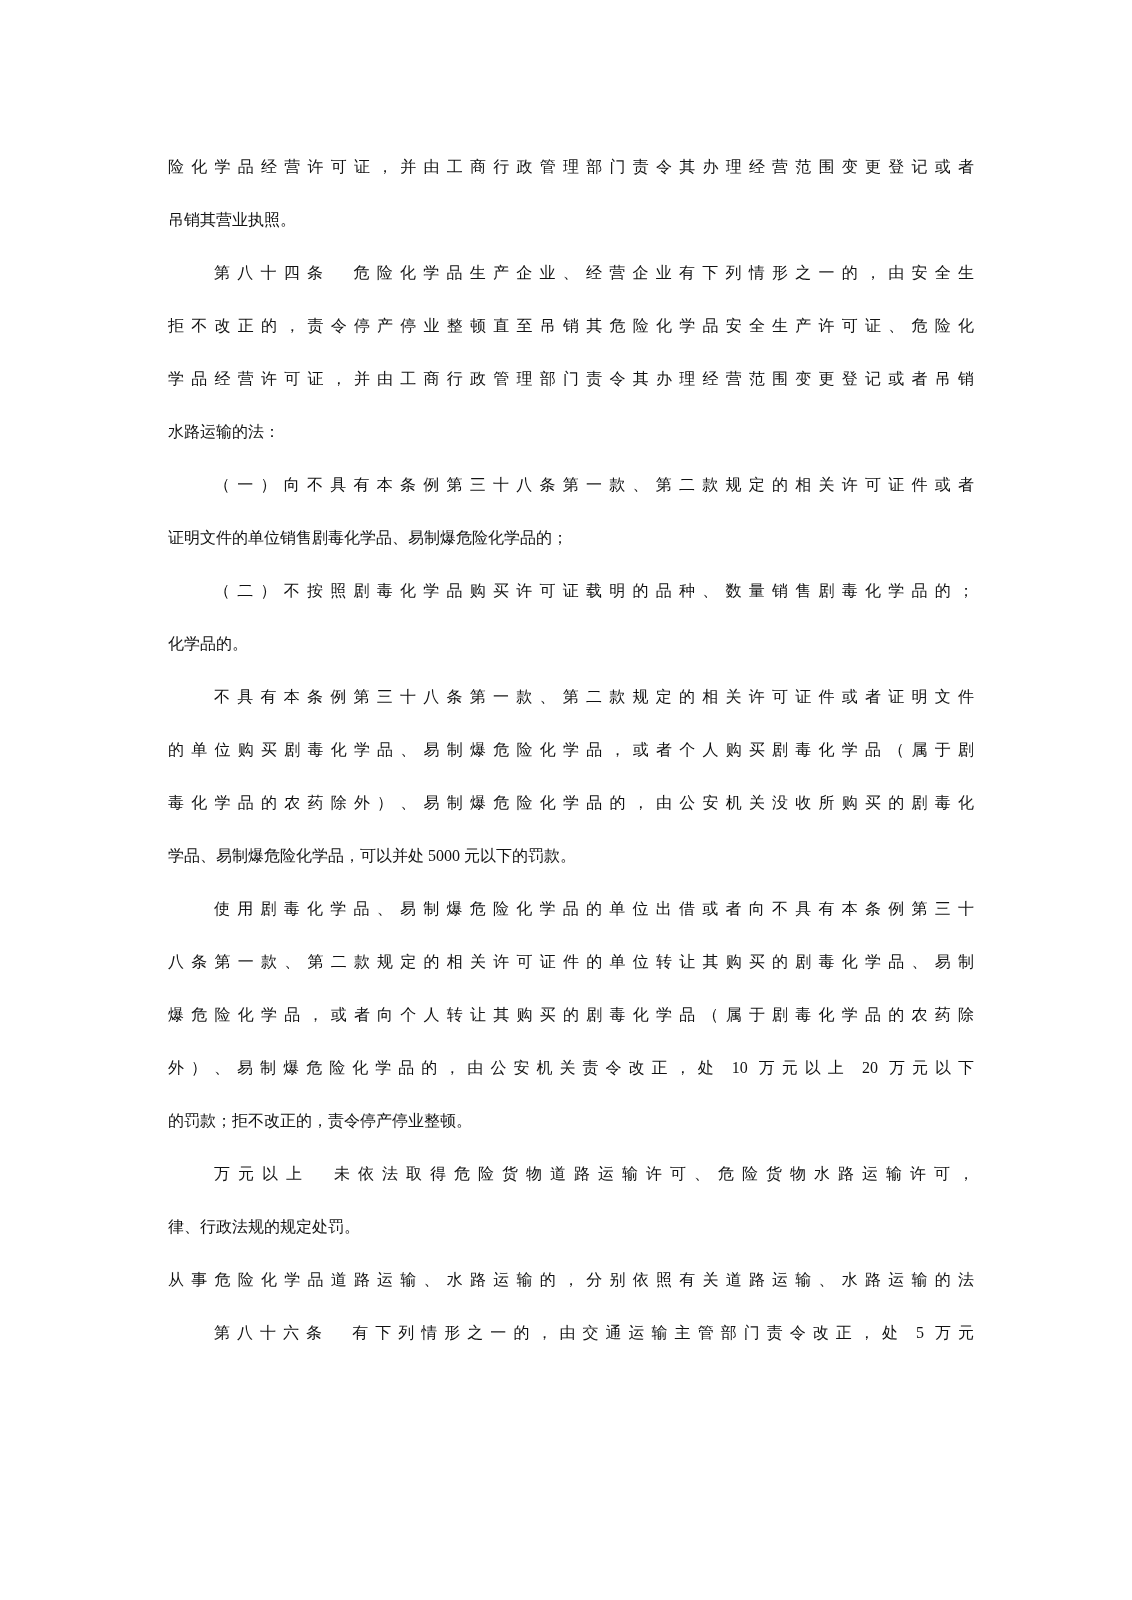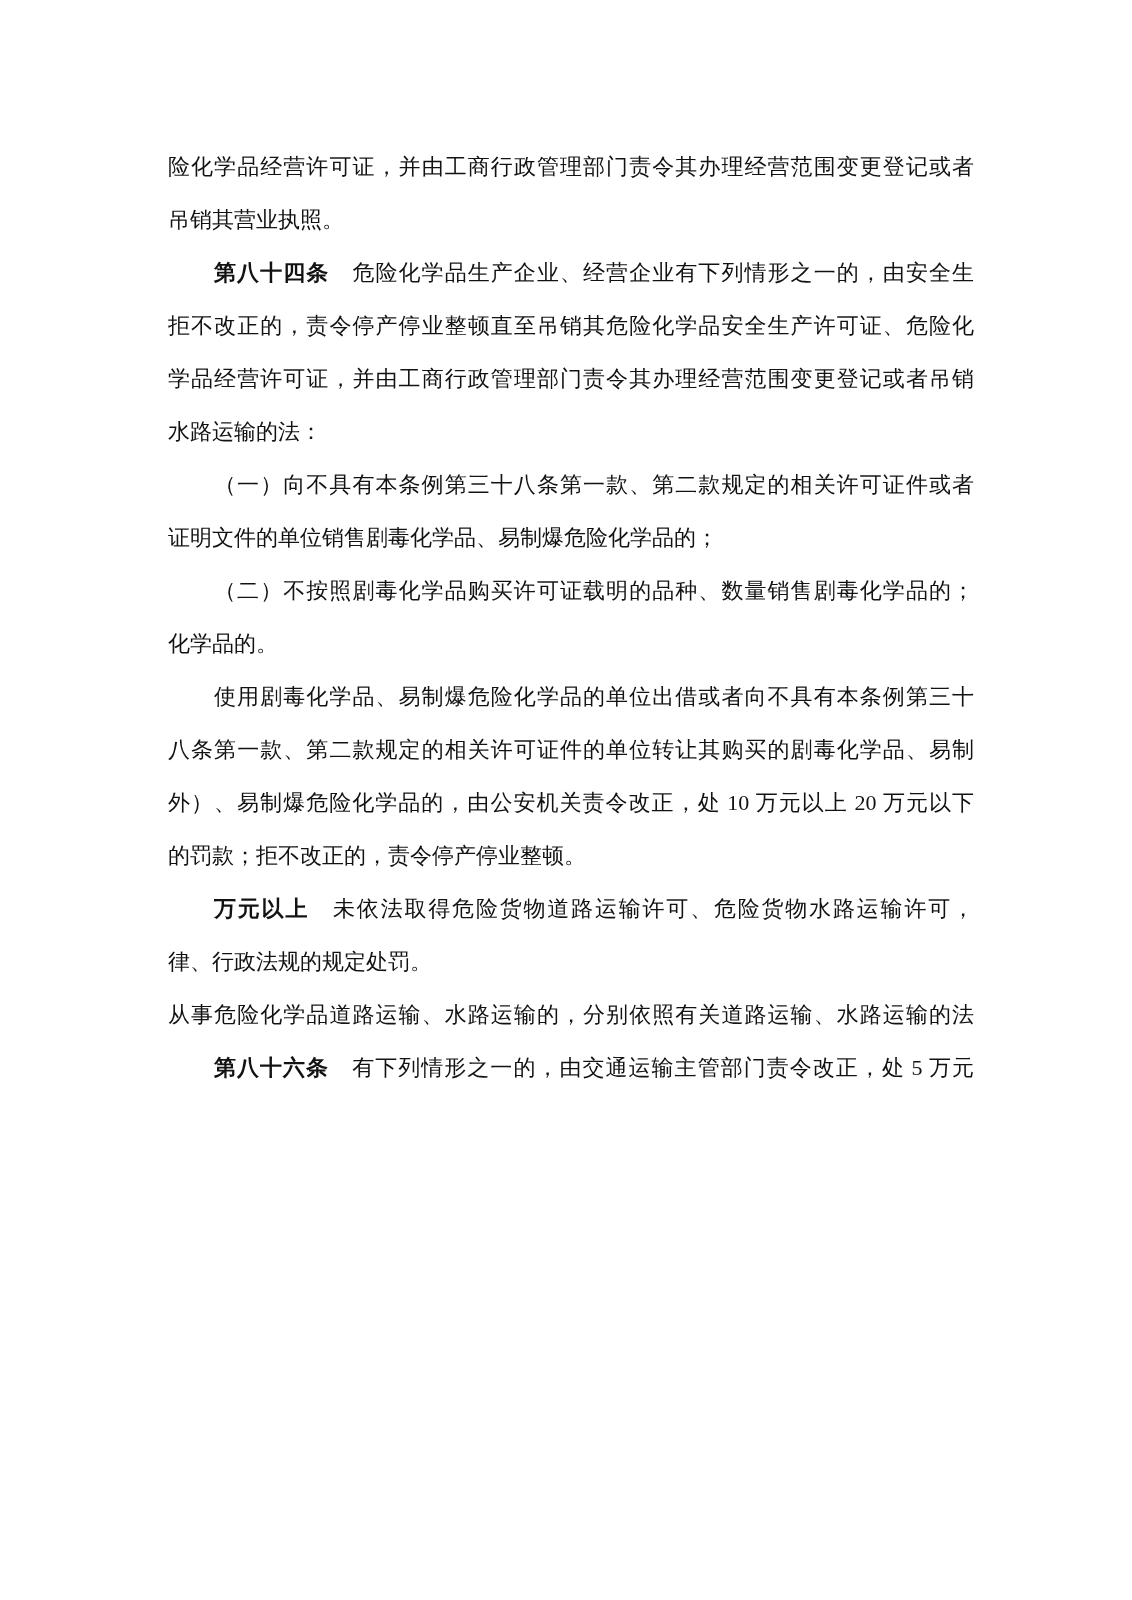--- a/index.html
+++ b/index.html
@@ -19,37 +19,37 @@
     left: 168px;
     top: 140px;
     width: 806px;
   }
   .para {
     margin: 0;
     padding: 0;
   }
   .line {
     font-family: "Liberation Serif", "DejaVu Serif", serif;
-    font-size: 22px;
+    font-size: 16px;
     line-height: 53px;
     color: #121212;
     text-align: justify;
     letter-spacing: 0px;
   }
   .line.just {
     text-align-last: justify;
   }
   .line.nojust {
     text-align-last: left;
   }
   .line.indent {
     text-indent: 46px;
   }
   .lead {
-    font-weight: 700;
+    font-weight: 400;
   }
 </style>
 </head>
 <body>
 
 <div class="page">
   <div class="doc">
       <div class="para">
         <div class="line just">险化学品经营许可证，并由工商行政管理部门责令其办理经营范围变更登记或者</div>
         <div class="line nojust">吊销其营业执照。</div>
@@ -64,22 +64,29 @@
         <div class="line just indent">（一）向不具有本条例第三十八条第一款、第二款规定的相关许可证件或者</div>
         <div class="line nojust">证明文件的单位销售剧毒化学品、易制爆危险化学品的；</div>
       </div>
       <div class="para">
         <div class="line just indent">（二）不按照剧毒化学品购买许可证载明的品种、数量销售剧毒化学品的；</div>
       </div>
       <div class="para">
         <div class="line nojust">化学品的。</div>
       </div>
       <div class="para">
+        <div class="line just indent">不具有本条例第三十八条第一款、第二款规定的相关许可证件或者证明文件</div>
+        <div class="line just">的单位购买剧毒化学品、易制爆危险化学品，或者个人购买剧毒化学品（属于剧</div>
+        <div class="line just">毒化学品的农药除外）、易制爆危险化学品的，由公安机关没收所购买的剧毒化</div>
+        <div class="line nojust">学品、易制爆危险化学品，可以并处 5000 元以下的罚款。</div>
+      </div>
+      <div class="para">
         <div class="line just indent">使用剧毒化学品、易制爆危险化学品的单位出借或者向不具有本条例第三十</div>
         <div class="line just">八条第一款、第二款规定的相关许可证件的单位转让其购买的剧毒化学品、易制</div>
+        <div class="line just">爆危险化学品，或者向个人转让其购买的剧毒化学品（属于剧毒化学品的农药除</div>
         <div class="line just">外）、易制爆危险化学品的，由公安机关责令改正，处 10 万元以上 20 万元以下</div>
         <div class="line nojust">的罚款；拒不改正的，责令停产停业整顿。</div>
       </div>
       <div class="para">
         <div class="line just indent"><span class="lead">万元以上</span><span>　未依法取得危险货物道路运输许可、危险货物水路运输许可，</span></div>
         <div class="line nojust">律、行政法规的规定处罚。</div>
         <div class="line just">从事危险化学品道路运输、水路运输的，分别依照有关道路运输、水路运输的法</div>
       </div>
       <div class="para">
         <div class="line just indent"><span class="lead">第八十六条</span><span>　有下列情形之一的，由交通运输主管部门责令改正，处 5 万元</span></div>

